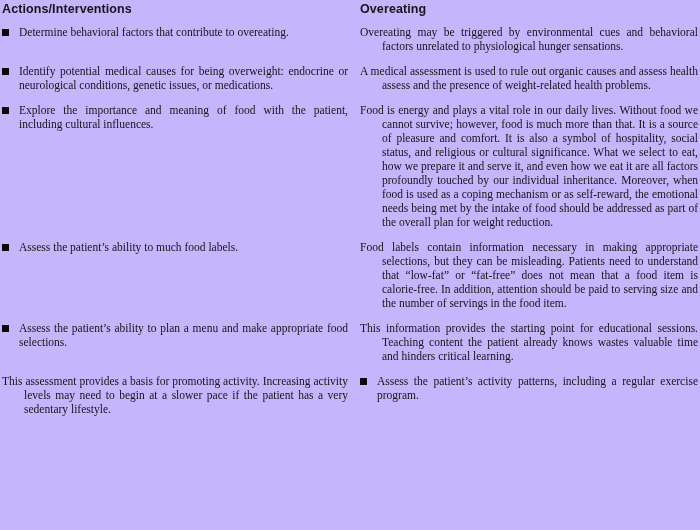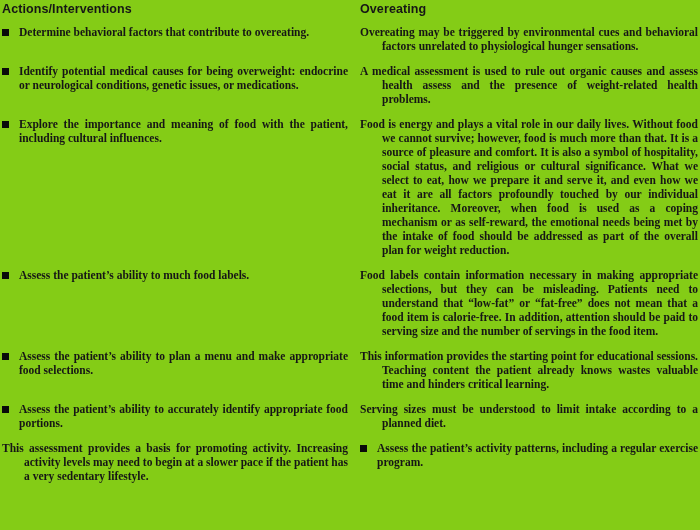--- a/index.html
+++ b/index.html
@@ -3,34 +3,34 @@
 <meta charset="utf-8">
 <style>
   html, body { margin: 0; padding: 0; background: #ffffff; }
   .page {
     position: relative;
     width: 700px;
     height: 530px;
     box-sizing: border-box;
     padding: 2px 2px 0 2px;
     overflow: hidden;
-    background: #84cc16;
+    background: #c4b5fd;
     color: #161616;
     font-family: "Liberation Serif", serif;
     font-size: 11.5px;
     line-height: 14px;
   }
   .hdr-row, .row {
     display: grid;
     grid-template-columns: 346px 1fr;
     column-gap: 12px;
     align-items: start;
   }
   .hdr-row { margin-bottom: 8px; }
-  .row { margin-bottom: 11px; font-weight: bold; }
+  .row { margin-bottom: 11px; }
   .row:last-child { margin-bottom: 0; }
   .hdr {
     font-family: "Liberation Sans", sans-serif;
     font-weight: 700;
     font-size: 12.5px;
     line-height: 15px;
     letter-spacing: 0.1px;
   }
   .cell { min-width: 0; }
   .intervention {
@@ -101,28 +101,20 @@
 
   <div class="row">
     <div class="cell">
       <p class="intervention"><span class="bullet"></span><span>Assess the patient’s ability to plan a menu and make appropriate food selections.</span></p>
     </div>
     <div class="cell">
       <p class="rationale">This information provides the starting point for educational sessions. Teaching content the patient already knows wastes valuable time and hinders critical learning.</p>
     </div>
   </div>
 
-  <div class="row">
-    <div class="cell">
-      <p class="intervention"><span class="bullet"></span><span>Assess the patient’s ability to accurately identify appropriate food portions.</span></p>
-    </div>
-    <div class="cell">
-      <p class="rationale">Serving sizes must be understood to limit intake according to a planned diet.</p>
-    </div>
-  </div>
 
   <div class="row">
     <div class="cell">
       <p class="rationale">This assessment provides a basis for promoting activity. Increasing activity levels may need to begin at a slower pace if the patient has a very sedentary lifestyle.</p>
     </div>
     <div class="cell">
       <p class="intervention"><span class="bullet"></span><span>Assess the patient’s activity patterns, including a regular exercise program.</span></p>
     </div>
   </div>
 

